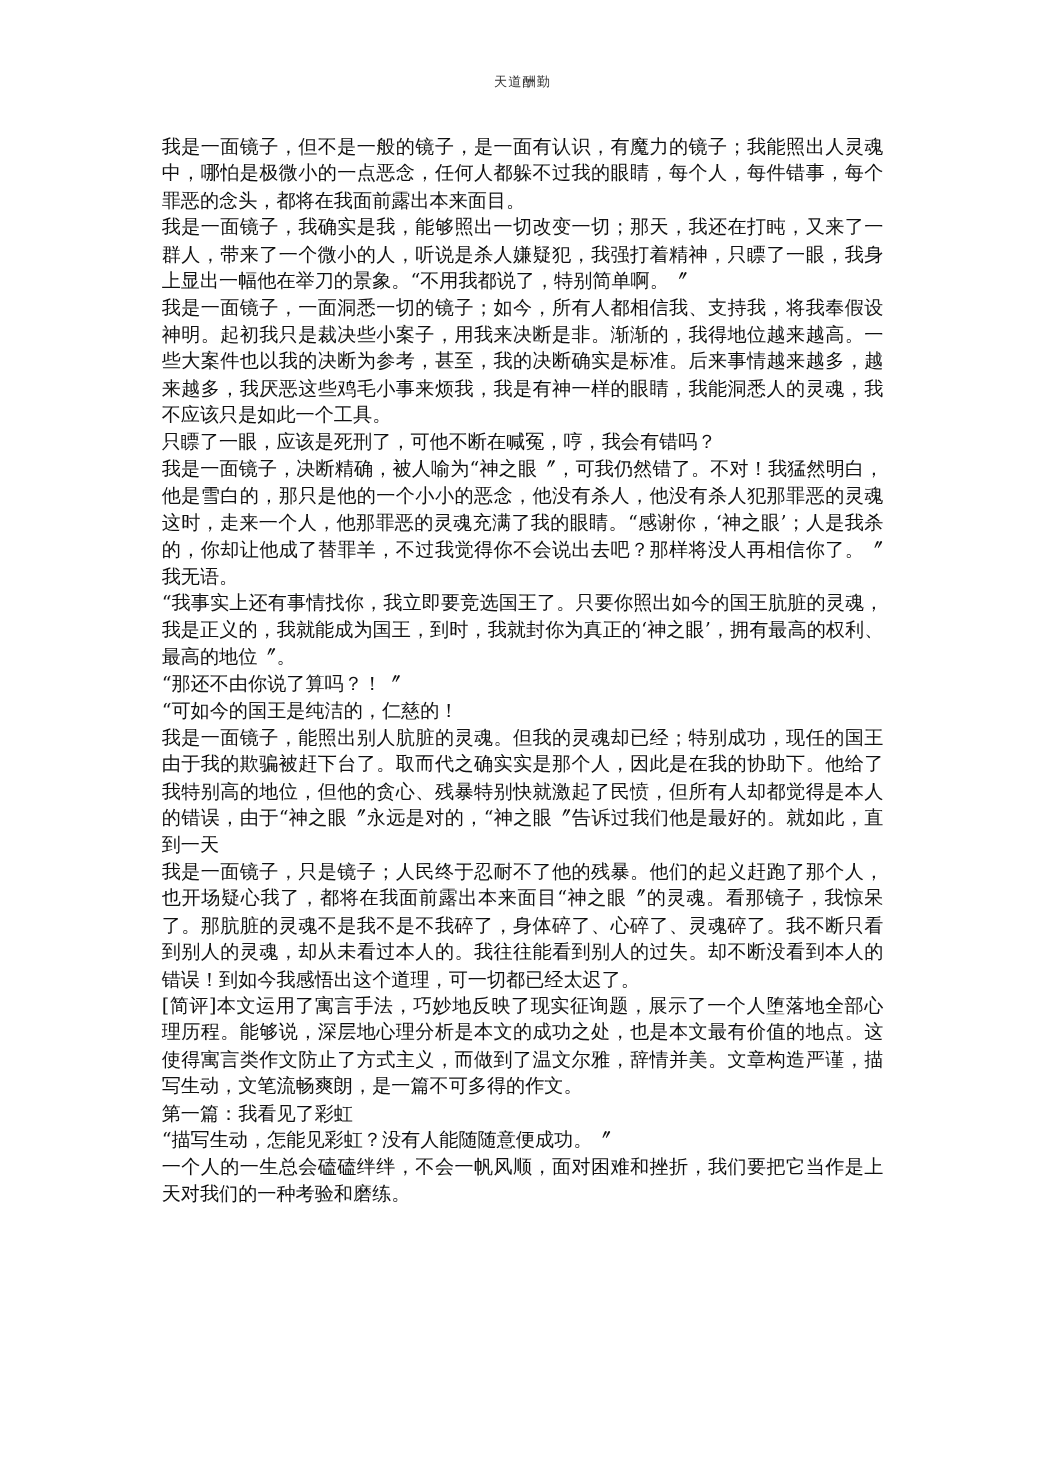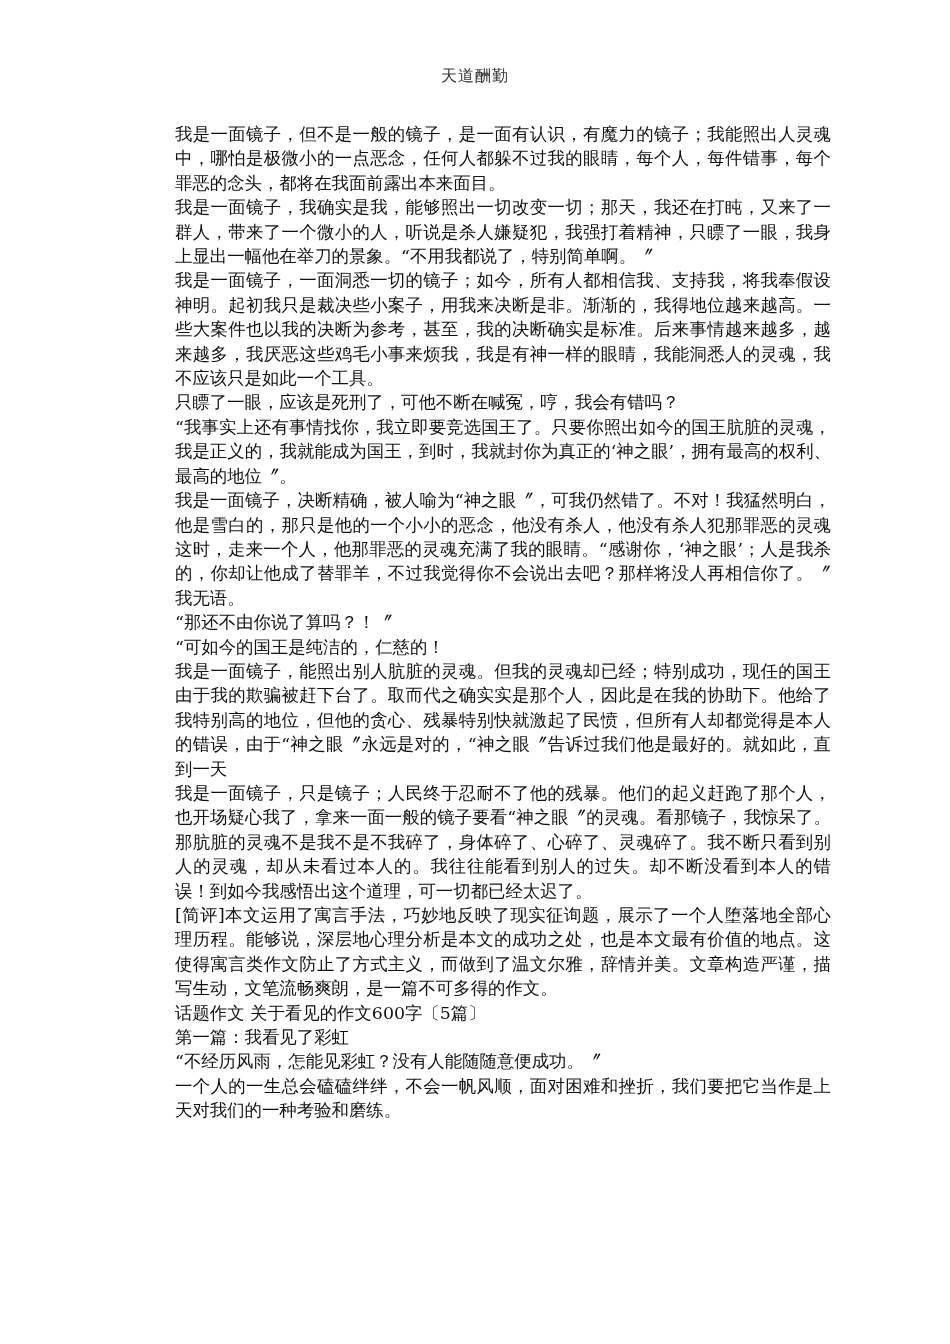--- a/index.html
+++ b/index.html
@@ -1,44 +1,42 @@
 <!DOCTYPE html>
 <html><head>
   <meta charset="utf-8">
   <style>
     html, body { margin: 0; padding: 0; background: #ffffff; }
     body { width: 950px; height: 1344px; position: relative; overflow: hidden; }
     .header {
       position: absolute; top: 66px; left: 0; width: 950px; text-align: center;
       font-family: "DejaVu Serif", "Liberation Serif", serif;
-      font-size: 16px; color: #333333; letter-spacing: 1px;
+      font-size: 12px; color: #333333; letter-spacing: 1px;
     }
     .content {
       position: absolute; top: 122px; left: 147px; width: 656px;
       font-family: "DejaVu Serif", "Liberation Serif", serif;
       font-size: 17.4px; line-height: 24.4px; color: #111111;
       text-align: justify;
-      margin-left: 28px;
     }
     .content p { margin: 0; padding: 0; }
   </style>
 </head>
 <body>
 
 <div class="header">天道酬勤</div>
 
 <div class="content">
   <p>我是一面镜子，但不是一般的镜子，是一面有认识，有魔力的镜子；我能照出人灵魂中，哪怕是极微小的一点恶念，任何人都躲不过我的眼睛，每个人，每件错事，每个罪恶的念头，都将在我面前露出本来面目。</p>
   <p>我是一面镜子，我确实是我，能够照出一切改变一切；那天，我还在打盹，又来了一群人，带来了一个微小的人，听说是杀人嫌疑犯，我强打着精神，只瞟了一眼，我身上显出一幅他在举刀的景象。“不用我都说了，特别简单啊。〞</p>
   <p>我是一面镜子，一面洞悉一切的镜子；如今，所有人都相信我、支持我，将我奉假设神明。起初我只是裁决些小案子，用我来决断是非。渐渐的，我得地位越来越高。一些大案件也以我的决断为参考，甚至，我的决断确实是标准。后来事情越来越多，越来越多，我厌恶这些鸡毛小事来烦我，我是有神一样的眼睛，我能洞悉人的灵魂，我不应该只是如此一个工具。</p>
   <p>只瞟了一眼，应该是死刑了，可他不断在喊冤，哼，我会有错吗？</p>
+  <p>我是一面镜子，决断精确，被人喻为“神之眼〞，可我仍然错了。不对！我猛然明白，他是雪白的，那只是他的一个小小的恶念，他没有杀人，他没有杀人犯那罪恶的灵魂这时，走来一个人，他那罪恶的灵魂充满了我的眼睛。“感谢你，‘神之眼’；人是我杀的，你却让他成了替罪羊，不过我觉得你不会说出去吧？那样将没人再相信你了。〞我无语。</p>
   <p>“我事实上还有事情找你，我立即要竞选国王了。只要你照出如今的国王肮脏的灵魂，我是正义的，我就能成为国王，到时，我就封你为真正的‘神之眼’，拥有最高的权利、最高的地位〞。</p>
-  <p>我是一面镜子，决断精确，被人喻为“神之眼〞，可我仍然错了。不对！我猛然明白，他是雪白的，那只是他的一个小小的恶念，他没有杀人，他没有杀人犯那罪恶的灵魂这时，走来一个人，他那罪恶的灵魂充满了我的眼睛。“感谢你，‘神之眼’；人是我杀的，你却让他成了替罪羊，不过我觉得你不会说出去吧？那样将没人再相信你了。〞我无语。</p>
   <p>“那还不由你说了算吗？！〞</p>
   <p>“可如今的国王是纯洁的，仁慈的！</p>
   <p>我是一面镜子，能照出别人肮脏的灵魂。但我的灵魂却已经；特别成功，现任的国王由于我的欺骗被赶下台了。取而代之确实实是那个人，因此是在我的协助下。他给了我特别高的地位，但他的贪心、残暴特别快就激起了民愤，但所有人却都觉得是本人的错误，由于“神之眼〞永远是对的，“神之眼〞告诉过我们他是最好的。就如此，直到一天</p>
-  <p>我是一面镜子，只是镜子；人民终于忍耐不了他的残暴。他们的起义赶跑了那个人，也开场疑心我了，拿来一面一般的镜子要看“神之眼〞的灵魂。看那镜子，我惊呆了。那肮脏的灵魂不是我不是不我碎了，身体碎了、心碎了、灵魂碎了。我不断只看到别人的灵魂，却从未看过本人的。我往往能看到别人的过失。却不断没看到本人的错误！到如今我感悟出这个道理，可一切都已经太迟了。</p>
+  <p>我是一面镜子，只是镜子；人民终于忍耐不了他的残暴。他们的起义赶跑了那个人，也开场疑心我了，都将在我面前露出本来面目“神之眼〞的灵魂。看那镜子，我惊呆了。那肮脏的灵魂不是我不是不我碎了，身体碎了、心碎了、灵魂碎了。我不断只看到别人的灵魂，却从未看过本人的。我往往能看到别人的过失。却不断没看到本人的错误！到如今我感悟出这个道理，可一切都已经太迟了。</p>
   <p>[简评]本文运用了寓言手法，巧妙地反映了现实征询题，展示了一个人堕落地全部心理历程。能够说，深层地心理分析是本文的成功之处，也是本文最有价值的地点。这使得寓言类作文防止了方式主义，而做到了温文尔雅，辞情并美。文章构造严谨，描写生动，文笔流畅爽朗，是一篇不可多得的作文。</p>
-  <p>话题作文 关于看见的作文600字〔5篇〕</p>
   <p>第一篇：我看见了彩虹</p>
-  <p>“不经历风雨，怎能见彩虹？没有人能随随意便成功。〞</p>
+  <p>“描写生动，怎能见彩虹？没有人能随随意便成功。〞</p>
   <p>一个人的一生总会磕磕绊绊，不会一帆风顺，面对困难和挫折，我们要把它当作是上天对我们的一种考验和磨练。</p>
 </div>
 
 </body></html>

